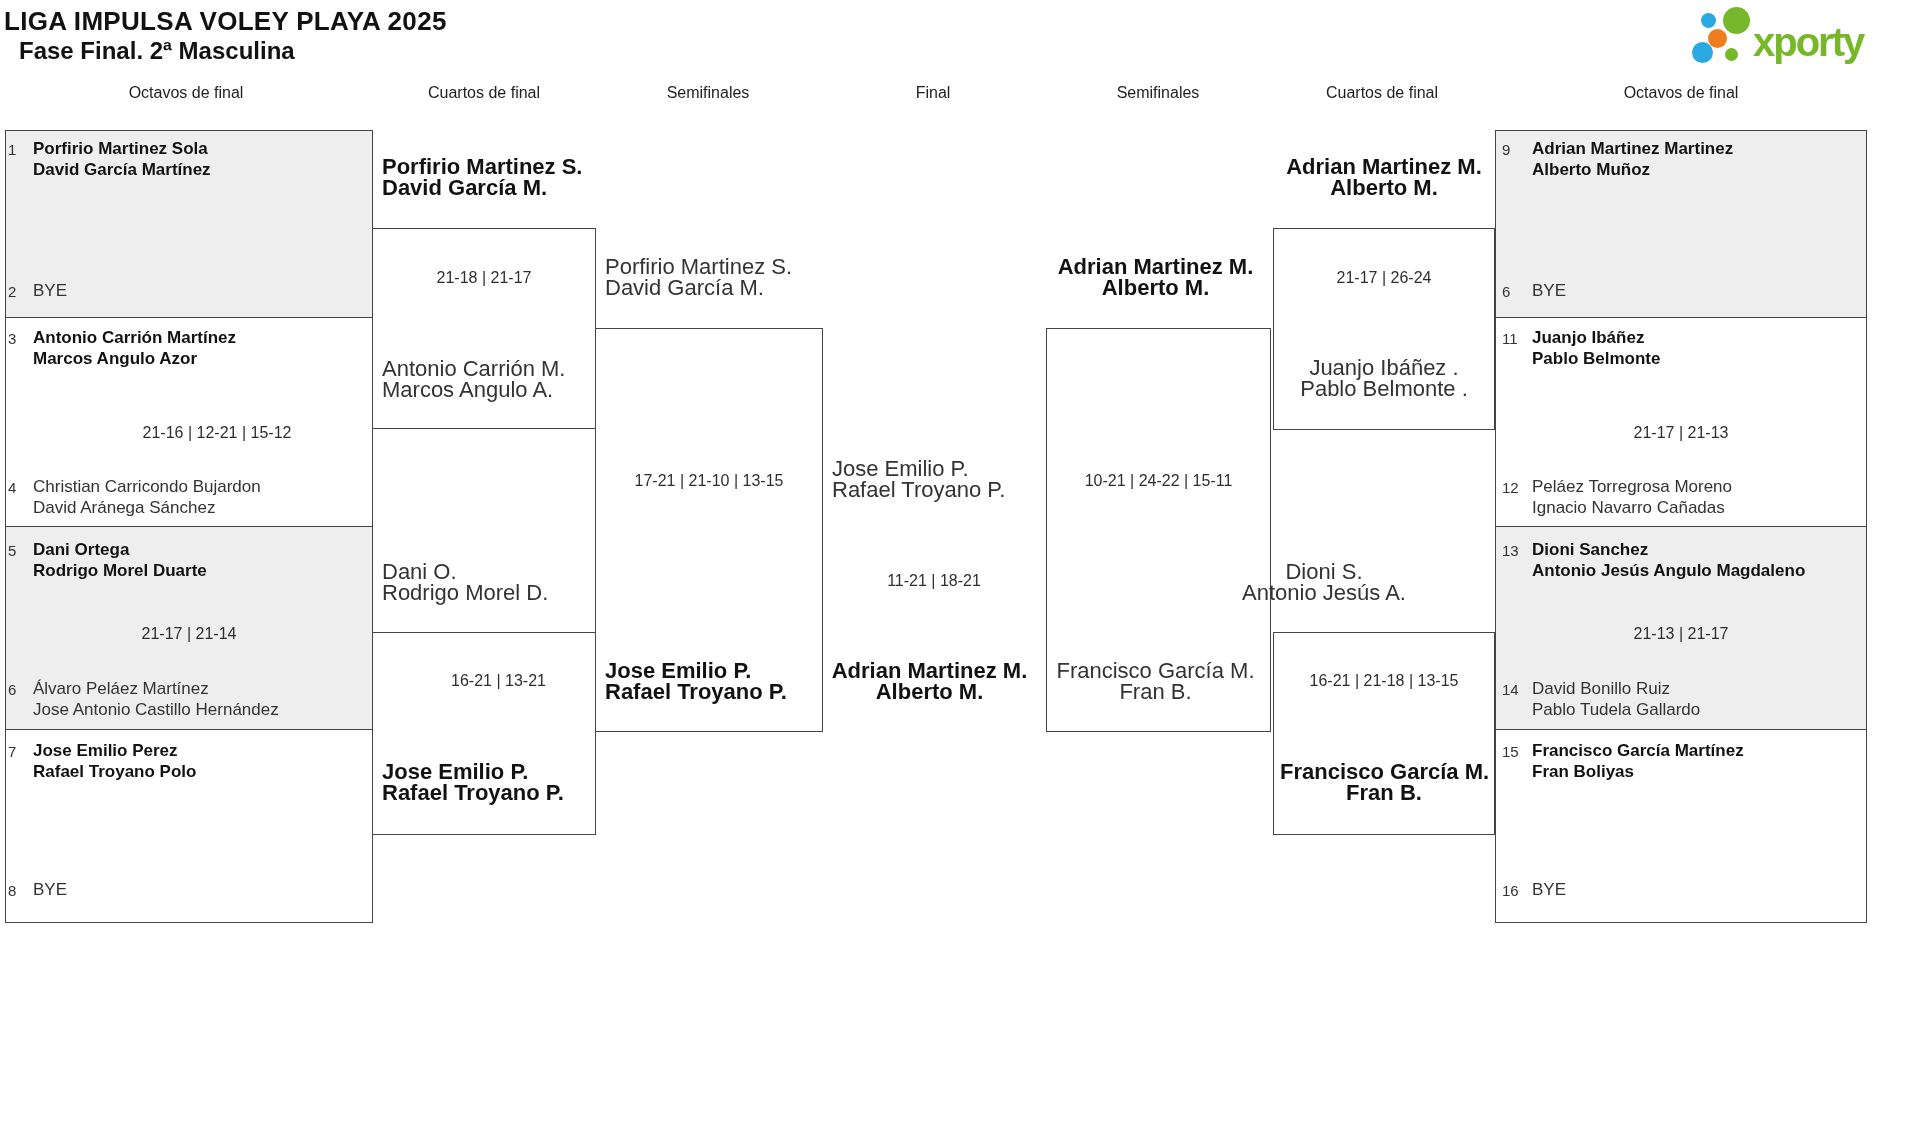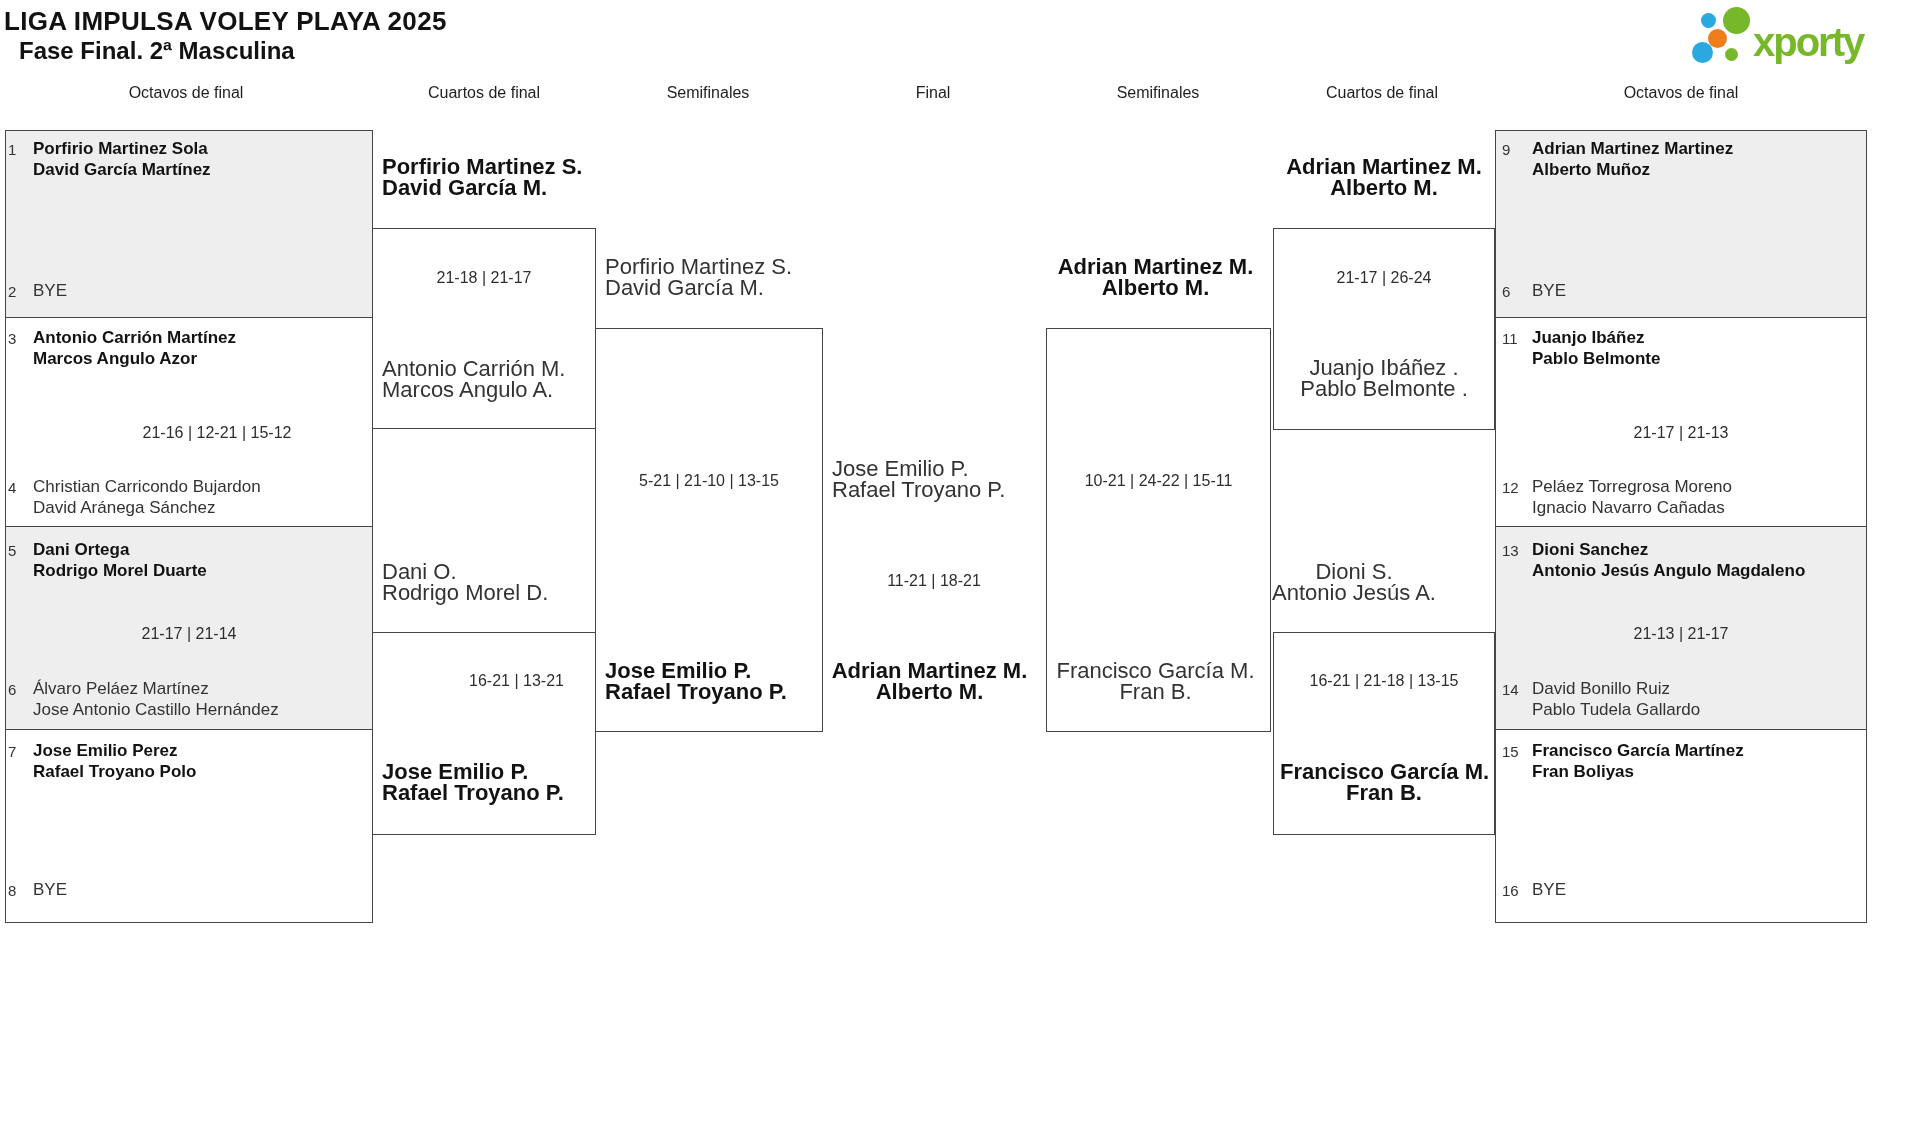--- a/index.html
+++ b/index.html
@@ -199,31 +199,31 @@
   <div class="score" style="left:372px;top:268px;width:224px">21-18 | 21-17</div>
   <div class="t" style="left:382px;top:358px">
     <div>Antonio Carrión M.</div>
     <div>Marcos Angulo A.</div>
   </div>
 
   <div class="t" style="left:382px;top:561px">
     <div>Dani O.</div>
     <div>Rodrigo Morel D.</div>
   </div>
-  <div class="score" style="left:390px;top:671px;width:253px">16-21 | 13-21</div>
+  <div class="score" style="left:372px;top:671px;width:253px">16-21 | 13-21</div>
   <div class="t b" style="left:382px;top:761px">
     <div>Jose Emilio P.</div>
     <div>Rafael Troyano P.</div>
   </div>
 
   <div class="t" style="left:605px;top:256px">
     <div>Porfirio Martinez S.</div>
     <div>David García M.</div>
   </div>
-  <div class="score" style="left:595px;top:471px;width:228px">5-21 | 21-10 | 13-15</div>
+  <div class="score" style="left:595px;top:471px;width:228px">17-21 | 21-10 | 13-15</div>
   <div class="t b" style="left:605px;top:660px">
     <div>Jose Emilio P.</div>
     <div>Rafael Troyano P.</div>
   </div>
 
   <div class="t" style="left:832px;top:458px">
     <div>Jose Emilio P.</div>
     <div>Rafael Troyano P.</div>
   </div>
   <div class="score" style="left:822px;top:571px;width:224px">11-21 | 18-21</div>
@@ -245,21 +245,21 @@
   <div class="t b ra" style="left:1280px;top:156px;width:208px">
     <div>Adrian Martinez M.</div>
     <div>Alberto M.</div>
   </div>
   <div class="score" style="left:1273px;top:268px;width:222px">21-17 | 26-24</div>
   <div class="t ra" style="left:1280px;top:357px;width:208px">
     <div>Juanjo Ibáñez .</div>
     <div>Pablo Belmonte .</div>
   </div>
 
-  <div class="t ra" style="left:1250px;top:561px;width:208px">
+  <div class="t ra" style="left:1220px;top:561px;width:208px">
     <div>Dioni S.</div>
     <div>Antonio Jesús A.</div>
   </div>
   <div class="score" style="left:1273px;top:671px;width:222px">16-21 | 21-18 | 13-15</div>
   <div class="t b ra" style="left:1280px;top:761px;width:208px">
     <div>Francisco García M.</div>
     <div>Fran B.</div>
   </div>
 
 </div>

